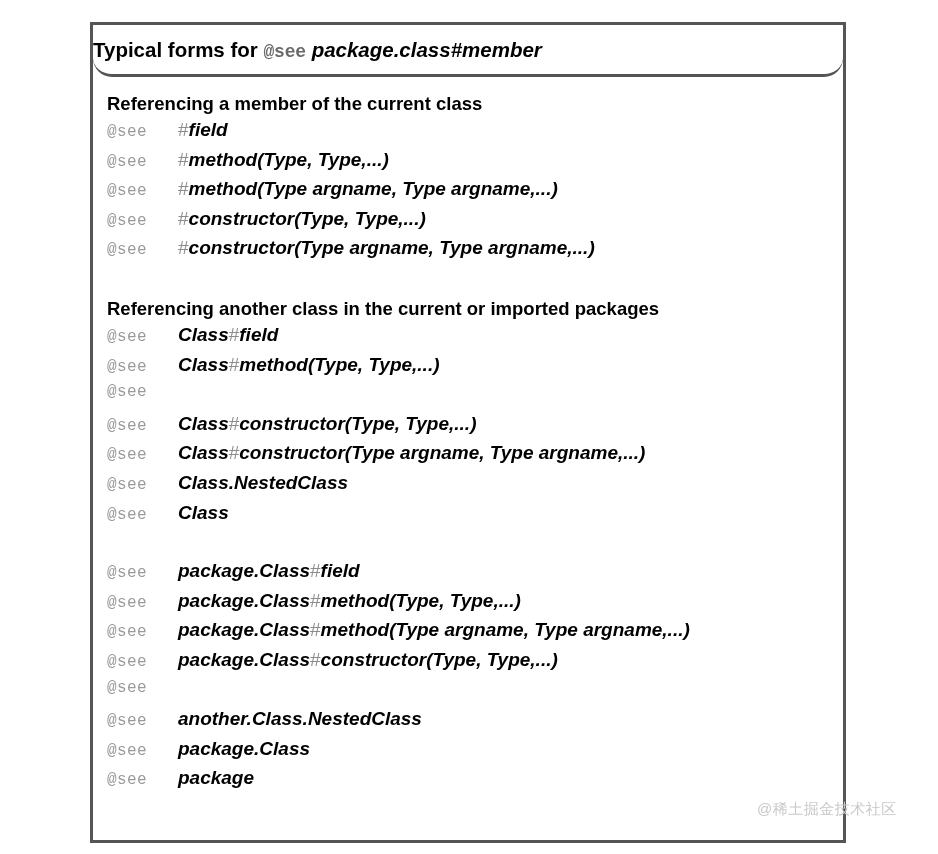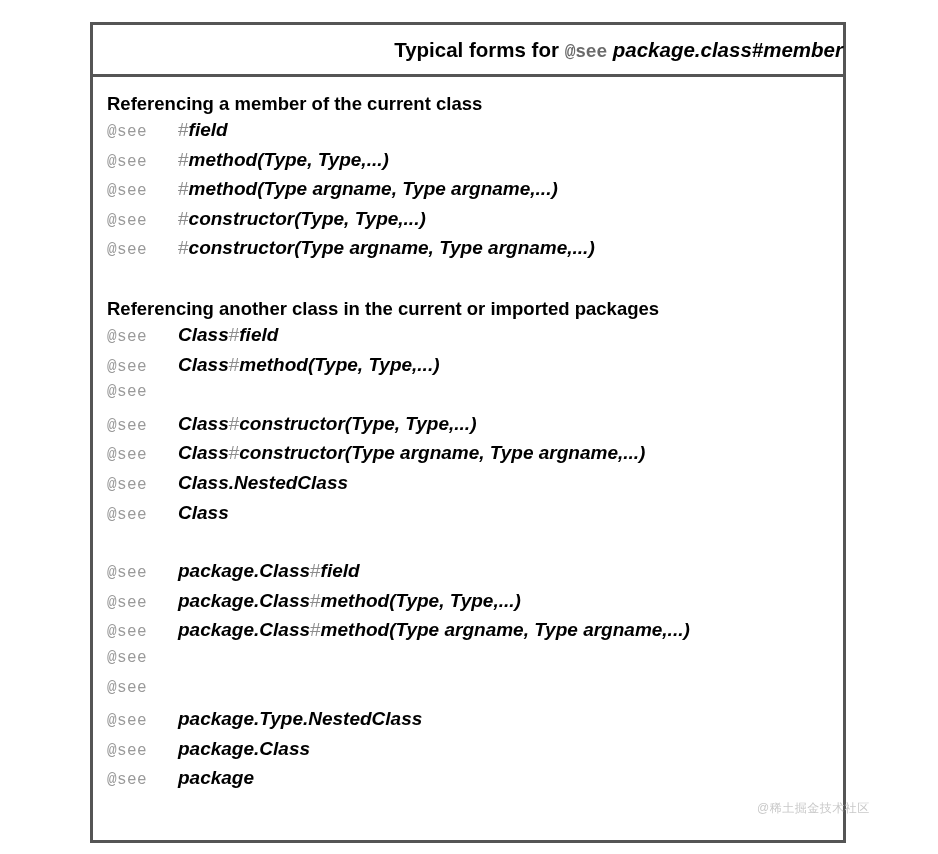--- a/index.html
+++ b/index.html
@@ -26,21 +26,22 @@
     background: #ffffff;
   }
 
   
   #card-title-row {
     height: 52px;
     box-sizing: border-box;
     border-bottom: 3px solid #555555;
     display: flex;
     align-items: center;
-    justify-content: flex-end;
+    justify-content: flex-start;
+    border-radius: 19px;
   }
   .title-text {
     font-size: 20.5px;
     font-weight: bold;
     color: #000000;
     white-space: pre;
   }
   .title-tag {
     font-family: "Liberation Mono", monospace;
     font-weight: bold;
@@ -102,21 +103,21 @@
     font-style: normal;
     font-weight: normal;
     font-size: 19px;
   }
 
   
   #watermark {
     position: absolute;
     left: 757px;
     top: 800px;
-    font-size: 12px;
+    font-size: 15px;
     color: #c9c9c9;
     white-space: pre;
     letter-spacing: 0.5px;
   }
 </style>
 </head>
 <body>
 
 <div id="reference-card">
 
@@ -140,23 +141,23 @@
         <div class="see-line"><span class="see-tag">@see</span></div>
         <div class="see-line"><span class="see-tag">@see</span><span class="see-ref"><span>Class</span><span class="hash">#</span><span>constructor(Type, Type,...)</span></span></div>
         <div class="see-line"><span class="see-tag">@see</span><span class="see-ref"><span>Class</span><span class="hash">#</span><span>constructor(Type argname, Type argname,...)</span></span></div>
         <div class="see-line"><span class="see-tag">@see</span><span class="see-ref"><span>Class.NestedClass</span></span></div>
         <div class="see-line"><span class="see-tag">@see</span><span class="see-ref"><span>Class</span></span></div>
       </div>
       <div class="section">
         <div class="see-line"><span class="see-tag">@see</span><span class="see-ref"><span>package.Class</span><span class="hash">#</span><span>field</span></span></div>
         <div class="see-line"><span class="see-tag">@see</span><span class="see-ref"><span>package.Class</span><span class="hash">#</span><span>method(Type, Type,...)</span></span></div>
         <div class="see-line"><span class="see-tag">@see</span><span class="see-ref"><span>package.Class</span><span class="hash">#</span><span>method(Type argname, Type argname,...)</span></span></div>
+        <div class="see-line"><span class="see-tag">@see</span><span class="see-ref"><span>package.Class</span><span class="hash">#</span><span>constructor(Type, Type,...)</span></span></div>
         <div class="see-line"><span class="see-tag">@see</span></div>
-        <div class="see-line"><span class="see-tag">@see</span></div>
-        <div class="see-line"><span class="see-tag">@see</span><span class="see-ref"><span>package.Type.NestedClass</span></span></div>
+        <div class="see-line"><span class="see-tag">@see</span><span class="see-ref"><span>another.Class.NestedClass</span></span></div>
         <div class="see-line"><span class="see-tag">@see</span><span class="see-ref"><span>package.Class</span></span></div>
         <div class="see-line"><span class="see-tag">@see</span><span class="see-ref"><span>package</span></span></div>
       </div>
     </div>
 
 </div>
 
 <div id="watermark">@稀土掘金技术社区</div>
 
 </body></html>

